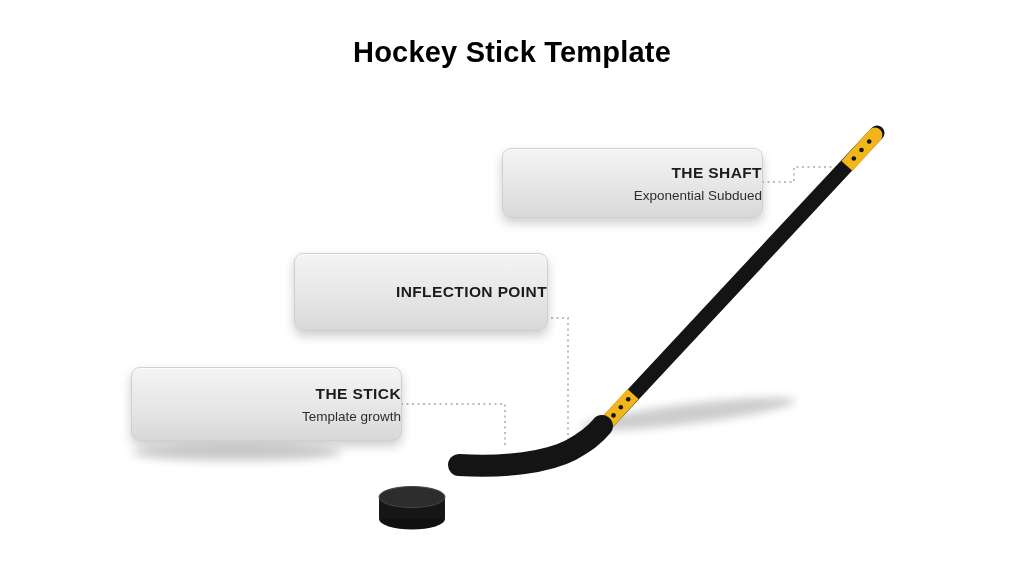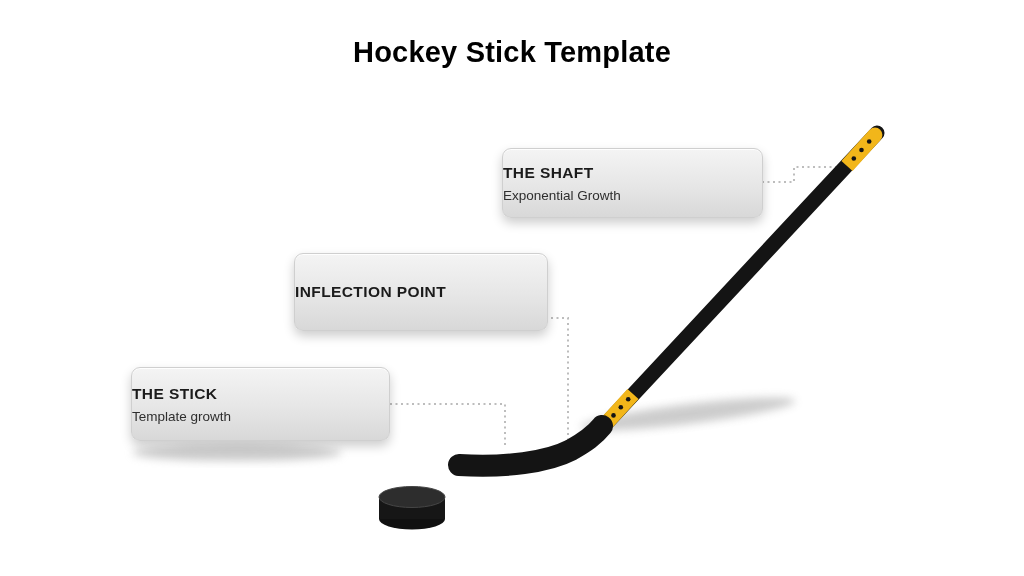--- a/index.html
+++ b/index.html
@@ -4,27 +4,27 @@
 <style>
   html,body{margin:0;padding:0;background:#ffffff;font-family:"Liberation Sans",sans-serif;}
   .slide{position:relative;width:1024px;height:576px;background:#ffffff;overflow:hidden;margin:0 auto;}
   .title{position:absolute;left:0;top:36px;width:100%;text-align:center;margin:0;
          font-size:29px;font-weight:600;letter-spacing:.2px;color:#000;}
   .art{position:absolute;left:0;top:0;width:1024px;height:576px;}
   .callout{position:absolute;border-radius:9px;
            background:linear-gradient(180deg,#f4f4f4 0%,#e6e6e6 55%,#d8d8d8 100%);
            border:1px solid #cfcfcf;
            box-shadow:0 5px 11px rgba(0,0,0,.20), inset 0 1px 0 rgba(255,255,255,.9);
-           display:flex;flex-direction:column;align-items:flex-start;justify-content:center;gap:6px;}
+           display:flex;flex-direction:column;align-items:flex-end;justify-content:center;gap:6px;}
   .callout-title{font-size:15.5px;font-weight:700;letter-spacing:.4px;color:#1b1b1b;}
   .callout-sub{font-size:13.5px;color:#2e2e2e;}
   .callout-sub:empty{display:none;}
   .co-shaft{left:502px;top:148px;width:259px;height:68px;}
   .co-inflection{left:294px;top:253px;width:252px;height:76px;}
-  .co-stick{left:131px;top:367px;width:257px;height:72px;}
+  .co-stick{left:131px;top:367px;width:257px;height:72px;padding-left:12px;}
 </style>
 </head>
 <body>
 
 <div class="slide">
 
   <h1 class="title">Hockey Stick Template</h1>
 
   <svg class="art" viewBox="0 0 1024 576">
     <defs>
@@ -62,21 +62,21 @@
 
     <g>
       <ellipse cx="412" cy="519" rx="33" ry="10.5" fill="#101010"></ellipse>
       <rect x="379" y="497" width="66" height="22" fill="#161616"></rect>
       <ellipse cx="412" cy="497" rx="33" ry="10.5" fill="#2d2d2d" stroke="#464646" stroke-width="1"></ellipse>
     </g>
   </svg>
 
   <div class="callout co-shaft">
     <div class="callout-title">THE SHAFT</div>
-    <div class="callout-sub">Exponential Growth</div>
+    <div class="callout-sub">Exponential Subdued</div>
   </div>
 
   <div class="callout co-inflection">
     <div class="callout-title">INFLECTION POINT</div>
 
   </div>
 
   <div class="callout co-stick">
     <div class="callout-title">THE STICK</div>
     <div class="callout-sub">Template growth</div>

